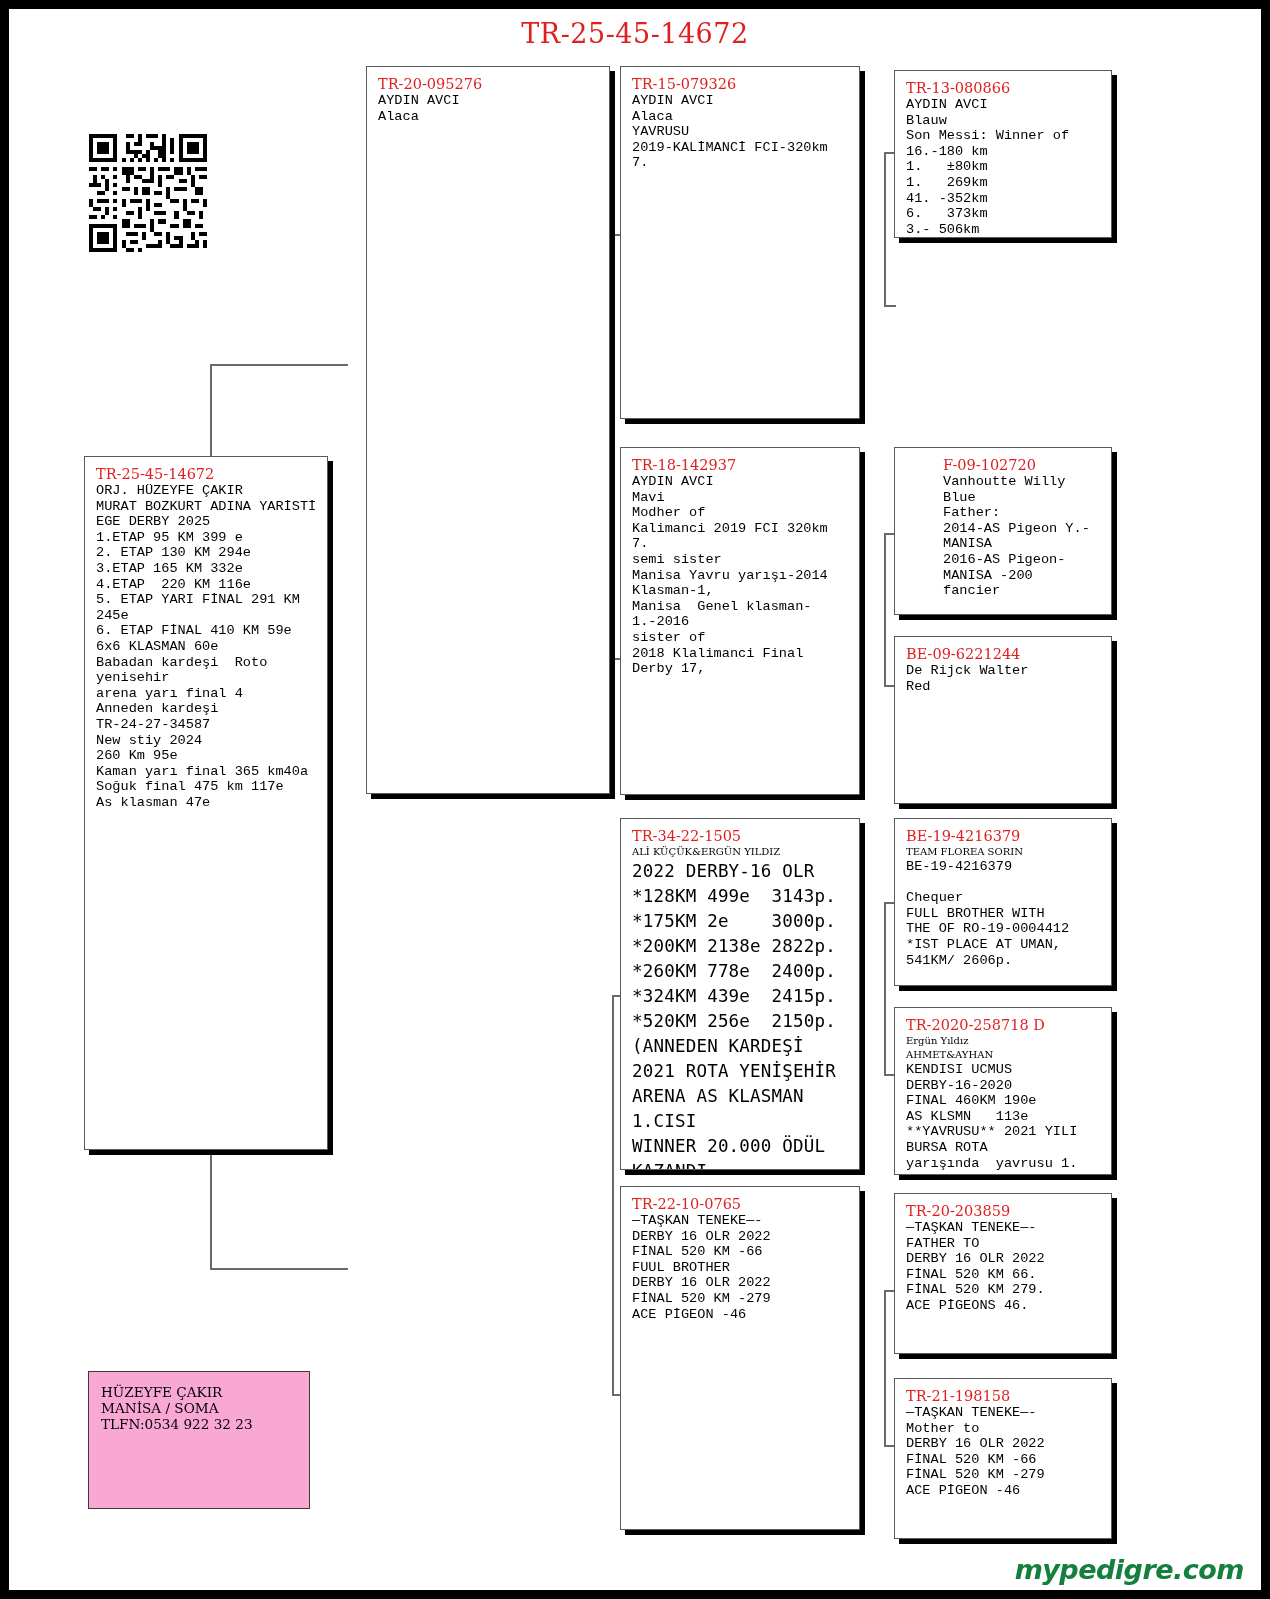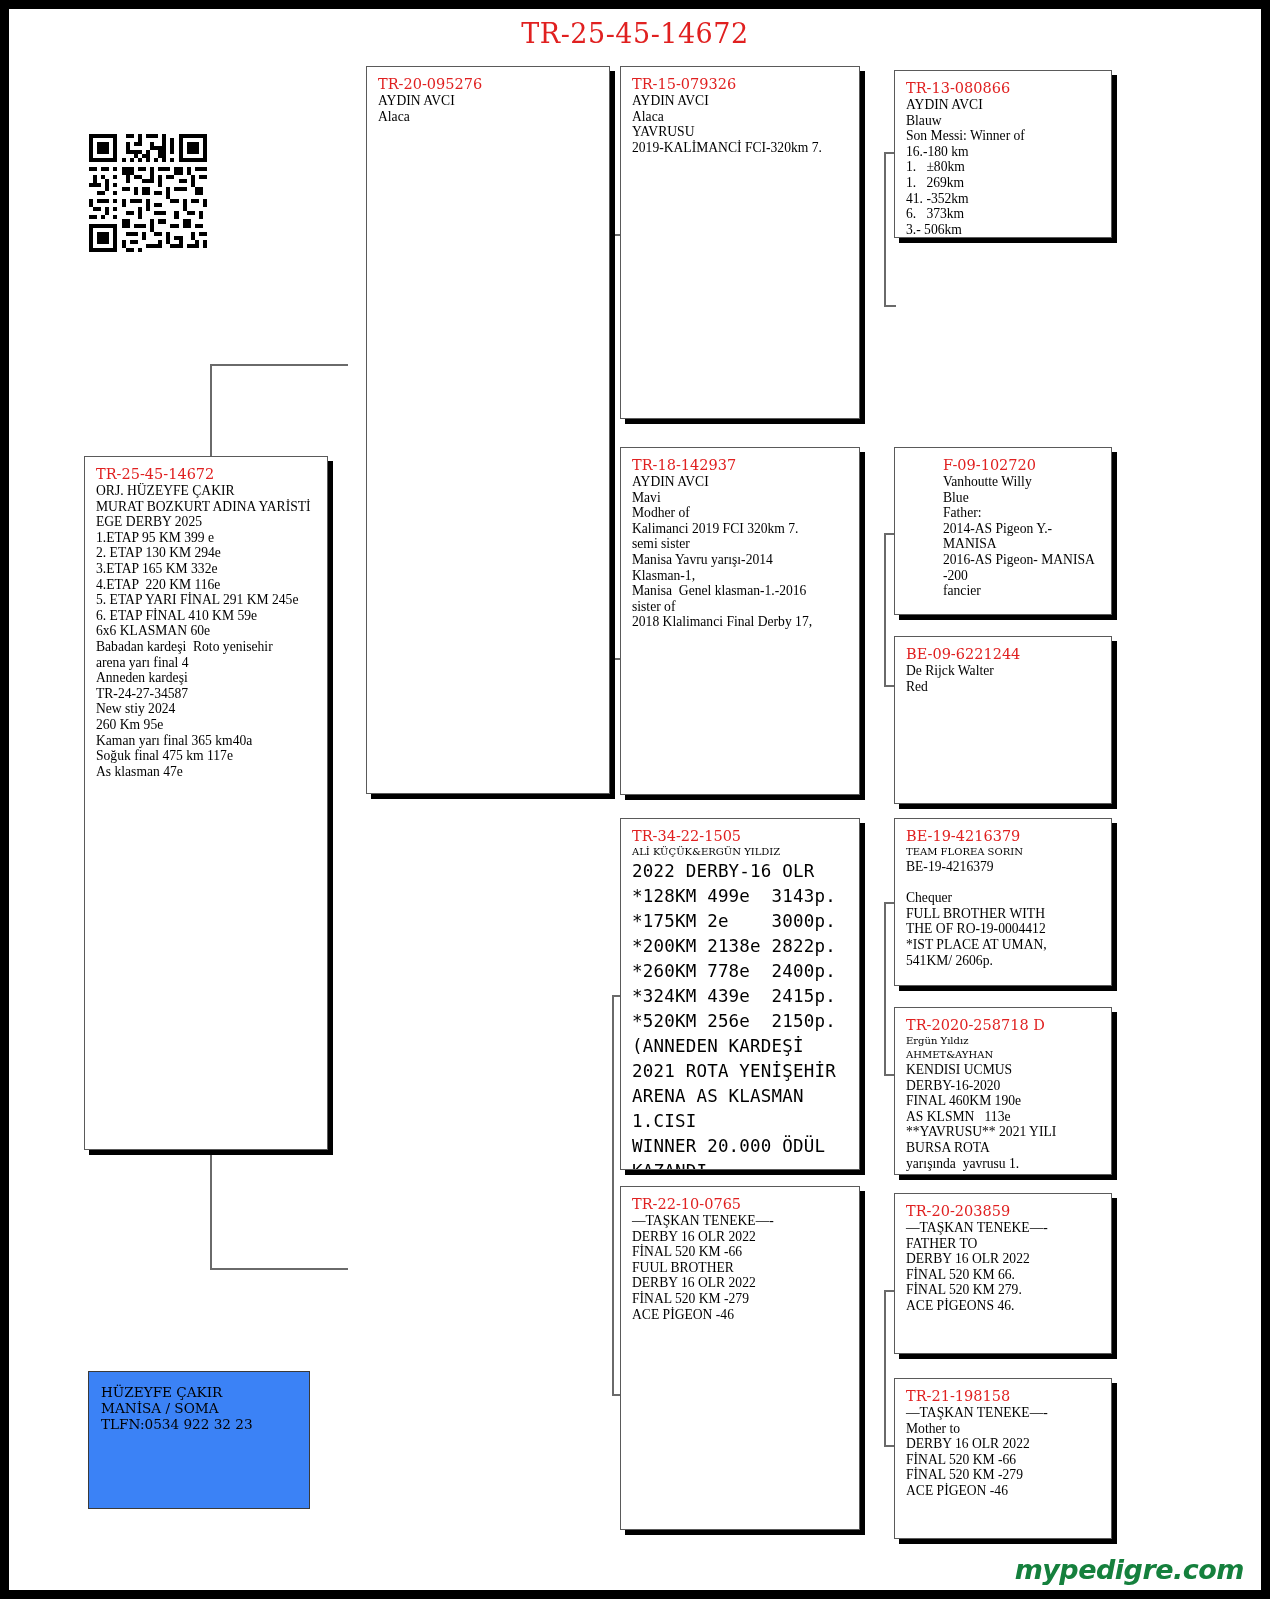--- a/index.html
+++ b/index.html
@@ -53,41 +53,41 @@
     font-size: 14.5px;
     line-height: 17px;
     white-space: pre;
     font-family: "DejaVu Serif", serif;
   }
   .box .body {
     color: #000;
     font-size: 13.6px;
     line-height: 15.6px;
     white-space: pre-wrap;
-    font-family: Liberation Serif, serif;
+    font-family: Liberation Mono, monospace;
   }
   
   .box .body.mono-lg {
     font-family: "DejaVu Sans Mono", monospace;
     font-size: 17.5px;
     line-height: 25px;
     letter-spacing: 0.2px;
   }
   .box .sub {
     color: #000;
     font-size: 10px;
     line-height: 14px;
     white-space: pre-wrap;
     font-family: "DejaVu Serif", serif;
   }
 
   
   .plainbox {
     position: absolute;
-    background: #3b82f6;
+    background: #f9a8d4;
     border: 1.6px solid #3a3a3a;
     box-sizing: border-box;
     padding: 12px 10px 8px 12px;
   }
   .plainbox .body {
     font-size: 13.6px;
     line-height: 16px;
     white-space: pre-wrap;
     font-family: "DejaVu Serif", serif;
     color: #000;

